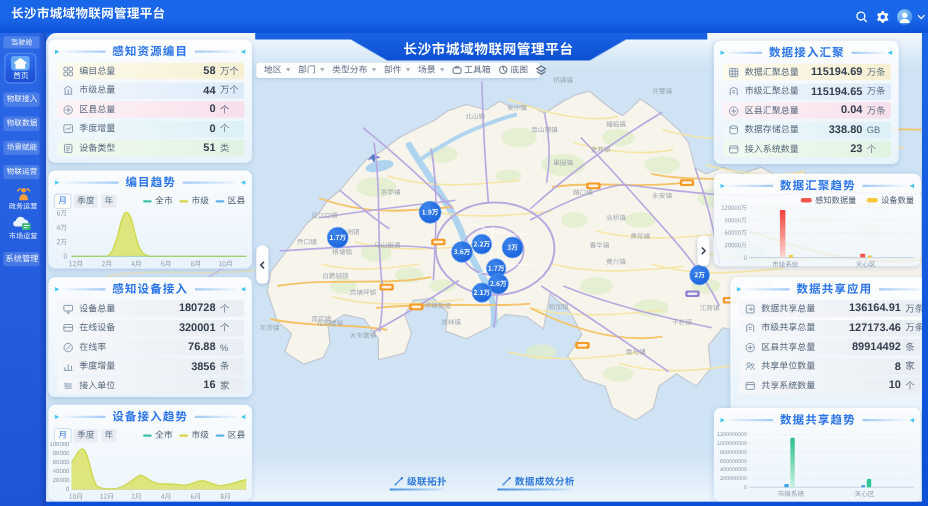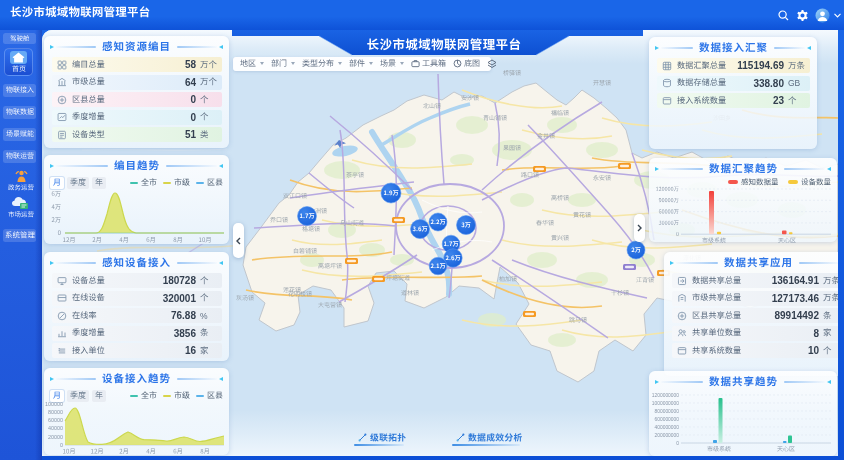--- a/index.html
+++ b/index.html
@@ -901,21 +901,21 @@
           <span class="lb">
             <svg class="zh" width="32.8" height="9.7" viewBox="0 0 32.8 9.7">
               <g fill="#54657a" transform="translate(0,7.22) scale(0.00820,-0.00820)">
                 <use href="#g31" x="0"></use>
                 <use href="#g129" x="1000"></use>
                 <use href="#g127" x="2000"></use>
                 <use href="#g128" x="3000"></use>
               </g>
             </svg>
           </span>
-          <span class="val">64</span>
+          <span class="val">44</span>
           <span class="un">
             <svg class="zh" width="17.0" height="10.0" viewBox="0 0 17.0 10.0">
               <g fill="#5d6d80" transform="translate(0,7.48) scale(0.00850,-0.00850)">
                 <use href="#g123" x="0"></use>
                 <use href="#g124" x="1000"></use>
               </g>
             </svg>
           </span>
         </div>
         <div class="row" style="background:linear-gradient(90deg,#fdf3f7,#f7dfeb)">
@@ -1358,20 +1358,74 @@
                 <use href="#g21" x="0"></use>
                 <use href="#g22" x="1000"></use>
                 <use href="#g162" x="2000"></use>
                 <use href="#g163" x="3000"></use>
                 <use href="#g127" x="4000"></use>
                 <use href="#g128" x="5000"></use>
               </g>
             </svg>
           </span>
           <span class="val">115194.69</span>
+          <span class="un">
+            <svg class="zh" width="17.0" height="10.0" viewBox="0 0 17.0 10.0">
+              <g fill="#5d6d80" transform="translate(0,7.48) scale(0.00850,-0.00850)">
+                <use href="#g123" x="0"></use>
+                <use href="#g154" x="1000"></use>
+              </g>
+            </svg>
+          </span>
+        </div>
+        <div class="row" style="background:linear-gradient(90deg,#f2f7fd,#dcebf9)">
+          <svg width="10" height="10" viewBox="0 0 11 11" fill="none" stroke="#8094ac" stroke-width="0.95">
+            <path d="M2 9.5V3.2L5.5 1.6 9 3.2V9.5"></path>
+            <path d="M4 5h3M4 7h3"></path>
+          </svg>
+          <span class="lb">
+            <svg class="zh" width="49.2" height="9.7" viewBox="0 0 49.2 9.7">
+              <g fill="#54657a" transform="translate(0,7.22) scale(0.00820,-0.00820)">
+                <use href="#g31" x="0"></use>
+                <use href="#g129" x="1000"></use>
+                <use href="#g162" x="2000"></use>
+                <use href="#g163" x="3000"></use>
+                <use href="#g127" x="4000"></use>
+                <use href="#g128" x="5000"></use>
+              </g>
+            </svg>
+          </span>
+          <span class="val">115194.65</span>
+          <span class="un">
+            <svg class="zh" width="17.0" height="10.0" viewBox="0 0 17.0 10.0">
+              <g fill="#5d6d80" transform="translate(0,7.48) scale(0.00850,-0.00850)">
+                <use href="#g123" x="0"></use>
+                <use href="#g154" x="1000"></use>
+              </g>
+            </svg>
+          </span>
+        </div>
+        <div class="row" style="background:linear-gradient(90deg,#fdf3f7,#f7dfeb)">
+          <svg width="10" height="10" viewBox="0 0 11 11" fill="none" stroke="#8094ac" stroke-width="0.95">
+            <circle cx="5.5" cy="5.5" r="4.2"></circle>
+            <path d="M3 5.5h5M5.5 3v5"></path>
+          </svg>
+          <span class="lb">
+            <svg class="zh" width="49.2" height="9.7" viewBox="0 0 49.2 9.7">
+              <g fill="#54657a" transform="translate(0,7.22) scale(0.00820,-0.00820)">
+                <use href="#g104" x="0"></use>
+                <use href="#g130" x="1000"></use>
+                <use href="#g162" x="2000"></use>
+                <use href="#g163" x="3000"></use>
+                <use href="#g127" x="4000"></use>
+                <use href="#g128" x="5000"></use>
+              </g>
+            </svg>
+          </span>
+          <span class="val">0.04</span>
           <span class="un">
             <svg class="zh" width="17.0" height="10.0" viewBox="0 0 17.0 10.0">
               <g fill="#5d6d80" transform="translate(0,7.48) scale(0.00850,-0.00850)">
                 <use href="#g123" x="0"></use>
                 <use href="#g154" x="1000"></use>
               </g>
             </svg>
           </span>
         </div>
         <div class="row" style="background:linear-gradient(90deg,#eff9fc,#dcf0f7)">

